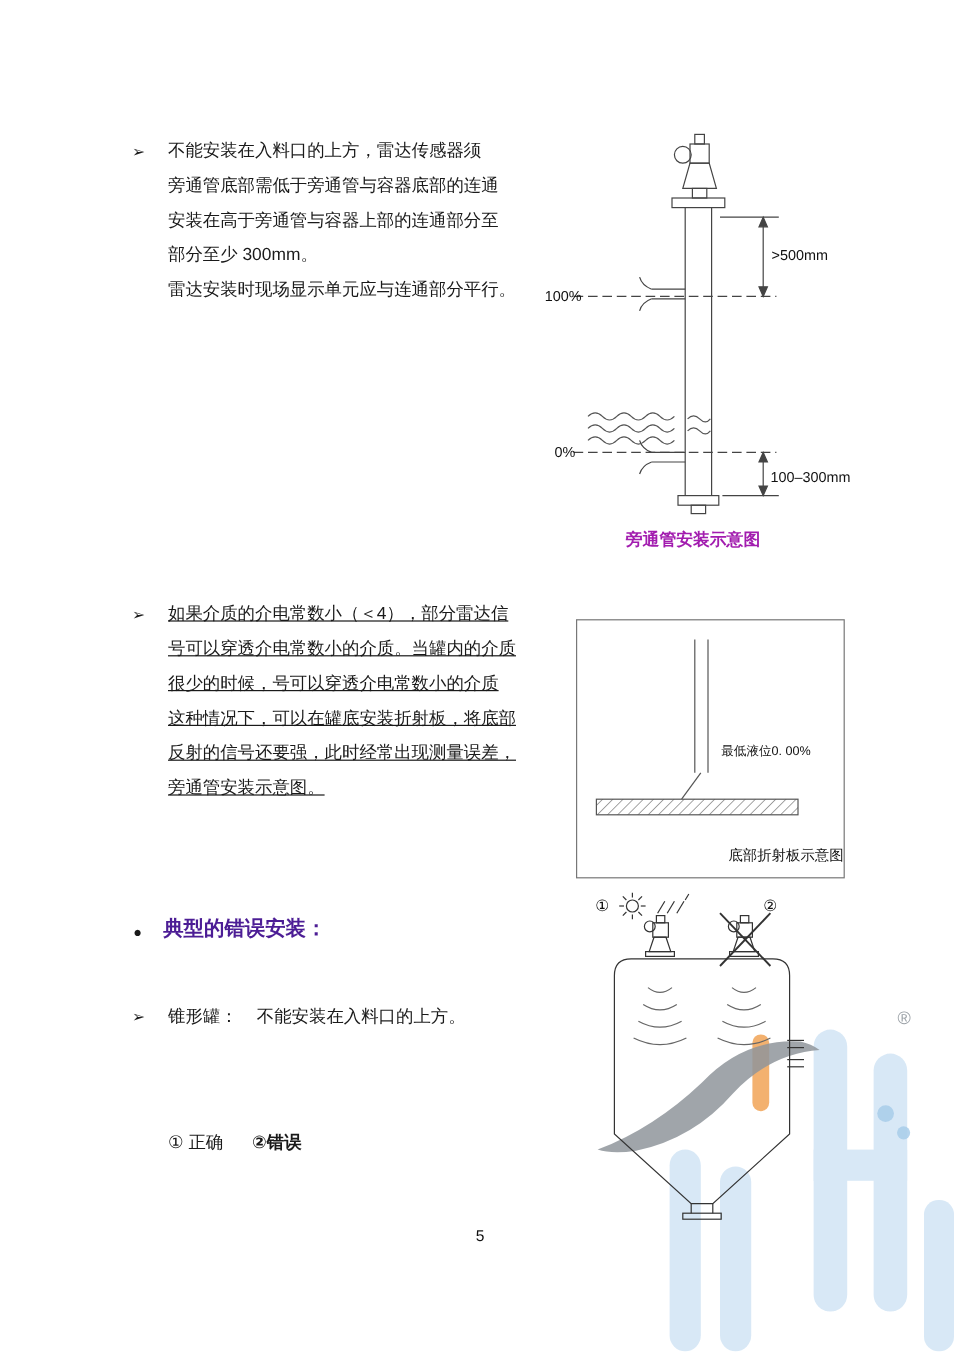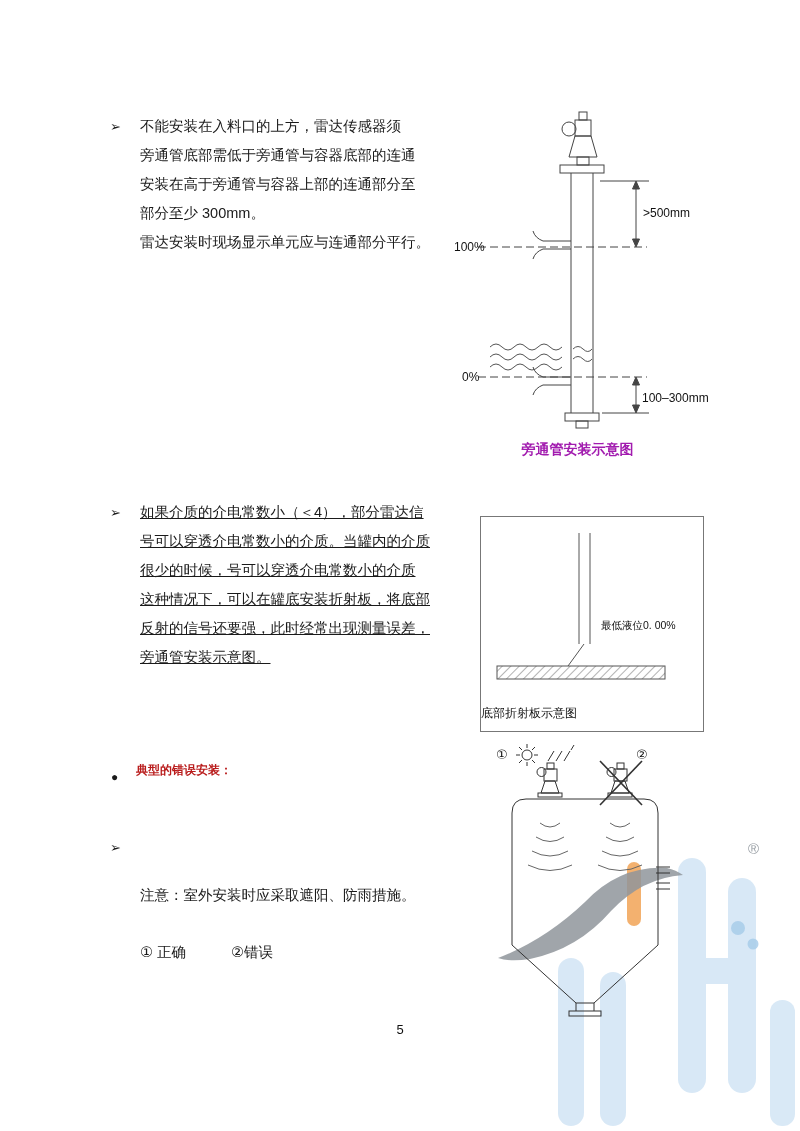--- a/index.html
+++ b/index.html
@@ -6,28 +6,28 @@
   .page{
     position:relative;width:800px;height:1131px;background:#ffffff;overflow:hidden;
     font-family:"Liberation Sans","DejaVu Sans",sans-serif;color:#1a1a1a;
   }
   .abs{position:absolute;}
   .txt-lines{font-size:14.5px;line-height:29px;}
   .txt-lines div{white-space:nowrap;}
   .bullet{font-size:13px;line-height:29px;}
   .caption1{font-size:14px;font-weight:600;text-align:center;color:#a21caf;}
   .d2box{border:1px solid #777;background:transparent;}
-  .caption2{position:absolute;left:0;right:0;bottom:9px;text-align:left;font-size:12px;color:#111;}
-  .heading{font-size:12px;font-weight:bold;color:#b91c1c;white-space:nowrap;}
+  .caption2{position:absolute;left:0;right:0;bottom:9px;text-align:right;font-size:12px;color:#111;}
+  .heading{font-size:17px;font-weight:bold;color:#4c1d95;white-space:nowrap;}
   .dot-bullet{font-size:12px;line-height:18px;}
   .item-line{font-size:14.5px;white-space:nowrap;}
   .item-line .gap{margin-left:16px;}
   .note-line{font-size:14.5px;white-space:nowrap;}
   .legend{font-size:14.5px;white-space:nowrap;}
-  .legend .wrong{margin-left:45px;}
+  .legend .wrong{margin-left:24px;font-weight:bold;}
   .pageno{position:absolute;left:0;right:0;top:1022px;text-align:center;font-size:13px;color:#111;}
   .wm-reg{position:absolute;left:748px;top:840px;font-size:15px;color:#9aa0a6;}
   svg text{font-family:"Liberation Sans","DejaVu Sans",sans-serif;fill:#111;stroke:none;}
 </style>
 </head>
 <body>
 
 <div class="page">
 
   <svg class="abs" style="left:470px;top:830px;" width="325" height="300" viewBox="0 0 325 300">
@@ -151,22 +151,24 @@
       </g>
       <text x="120" y="112" font-size="10.5">最低液位0. 00%</text>
     </svg>
     <div class="caption2">底部折射板示意图</div>
   </div>
 
   <div class="abs dot-bullet" style="left:111px;top:768px;">●</div>
   <div class="abs heading" style="left:136px;top:762px;">典型的错误安装：</div>
 
   <div class="abs bullet" style="left:110px;top:833px;">➢</div>
-
-  <div class="abs note-line" style="left:140px;top:886px;">注意：室外安装时应采取遮阳、防雨措施。</div>
+  <div class="abs item-line" style="left:140px;top:838px;">
+    <span>锥形罐：</span><span class="gap">不能安装在入料口的上方。</span>
+  </div>
+
 
   <div class="abs legend" style="left:140px;top:943px;">
     <span>① 正确</span><span class="wrong">②错误</span>
   </div>
 
   <svg class="abs" style="left:470px;top:735px;" width="260" height="300" viewBox="0 0 260 300">
     <g fill="none" stroke="#333" stroke-width="1">
 
       <g>
         <circle cx="57" cy="20" r="5"></circle>

